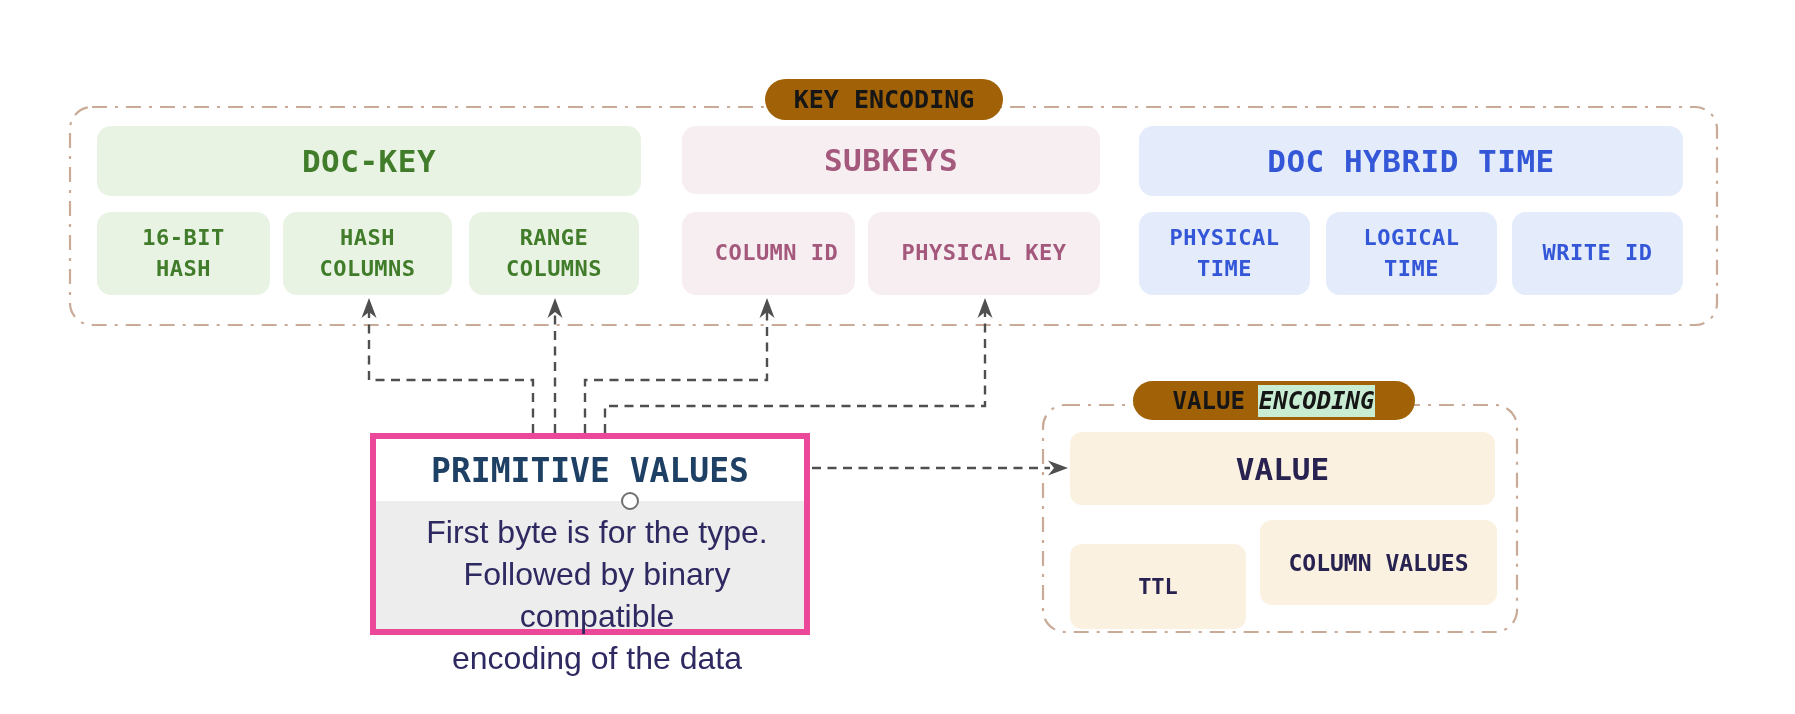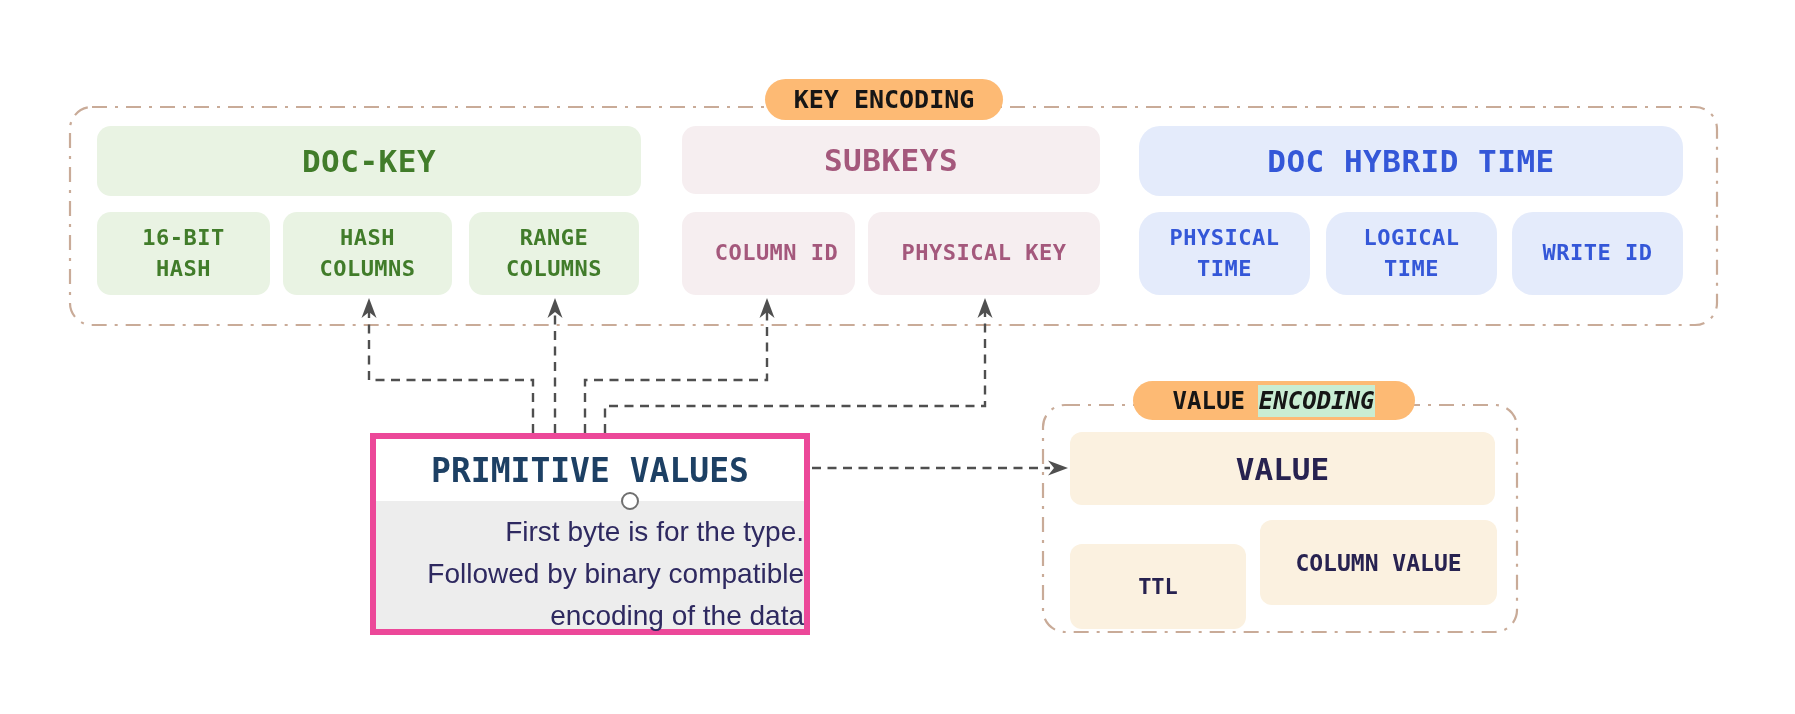--- a/index.html
+++ b/index.html
@@ -10,40 +10,40 @@
   .overlay{position:absolute;left:0;top:0;z-index:1;}
   .dashrect{fill:none;stroke:#c9ab98;stroke-width:2.2;stroke-dasharray:15 8 3 8;}
   .conn{fill:none;stroke:#4f4f4f;stroke-width:2.4;stroke-dasharray:9 6.5;}
   .ah{fill:#4f4f4f;stroke:none;}
   .box{
     position:absolute;z-index:2;display:flex;align-items:center;justify-content:center;
     text-align:center;font-weight:700;box-sizing:border-box;
   }
   .badge{
     position:absolute;z-index:3;display:flex;align-items:center;justify-content:center;
-    background:#fdba74;border-radius:21px;color:#161616;font-weight:700;font-size:25px;
+    background:#a16207;border-radius:21px;color:#161616;font-weight:700;font-size:25px;
   }
   .hdr{border-radius:14px;font-size:31px;letter-spacing:.5px;}
   .sub{border-radius:14px;font-size:22px;line-height:1.38;letter-spacing:.5px;}
   .green{background:#e9f3e3;color:#417c2a;}
   .mauve{background:#f6eef0;color:#a4587c;}
-  .blue{background:#e4ebfb;color:#3457d8;border-radius:21px;}
+  .blue{background:#e4ebfb;color:#3457d8;}
   .cream{background:#fbf1e0;color:#272250;border-radius:12px;}
   .hl{background:#c9edd3;padding:2px 1px;margin-left:13px;font-style:italic;}
   .pv{
     position:absolute;z-index:2;left:370px;top:433px;width:440px;height:202px;
     background:#ededed;border:6px solid #ec4899;box-sizing:border-box;
   }
   .pv-head{
     height:62px;background:#ffffff;display:flex;align-items:center;justify-content:center;
     color:#1d4064;font-weight:700;font-size:33px;
   }
   .pv-body{
     padding:10px 0 0 14px;font-family:"Liberation Sans","DejaVu Sans",sans-serif;
-    font-weight:400;color:#2e2960;font-size:28px;line-height:42px;text-align:right;
+    font-weight:400;color:#2e2960;font-size:32px;line-height:42px;text-align:center;
   }
   .pv-circle{
     position:absolute;z-index:4;left:245px;top:53px;width:14px;height:14px;
     background:#ffffff;border:2.5px solid #6f6f6f;border-radius:50%;
   }
 </style>
 </head>
 <body>
 
 <div class="canvas">
@@ -137,16 +137,16 @@
       <span class="hl">ENCODING</span>
   </div>
 
   <div class="box cream" style="left:1070px;top:432px;width:425px;height:73px;font-size:31px;">
     <span>VALUE</span>
   </div>
   <div class="box cream" style="left:1070px;top:544px;width:176px;height:85px;font-size:22px;">
     <span>TTL</span>
   </div>
   <div class="box cream" style="left:1260px;top:520px;width:237px;height:85px;font-size:23px;">
-    <span>COLUMN VALUE</span>
+    <span>COLUMN VALUES</span>
   </div>
 
 </div>
 
 </body></html>

